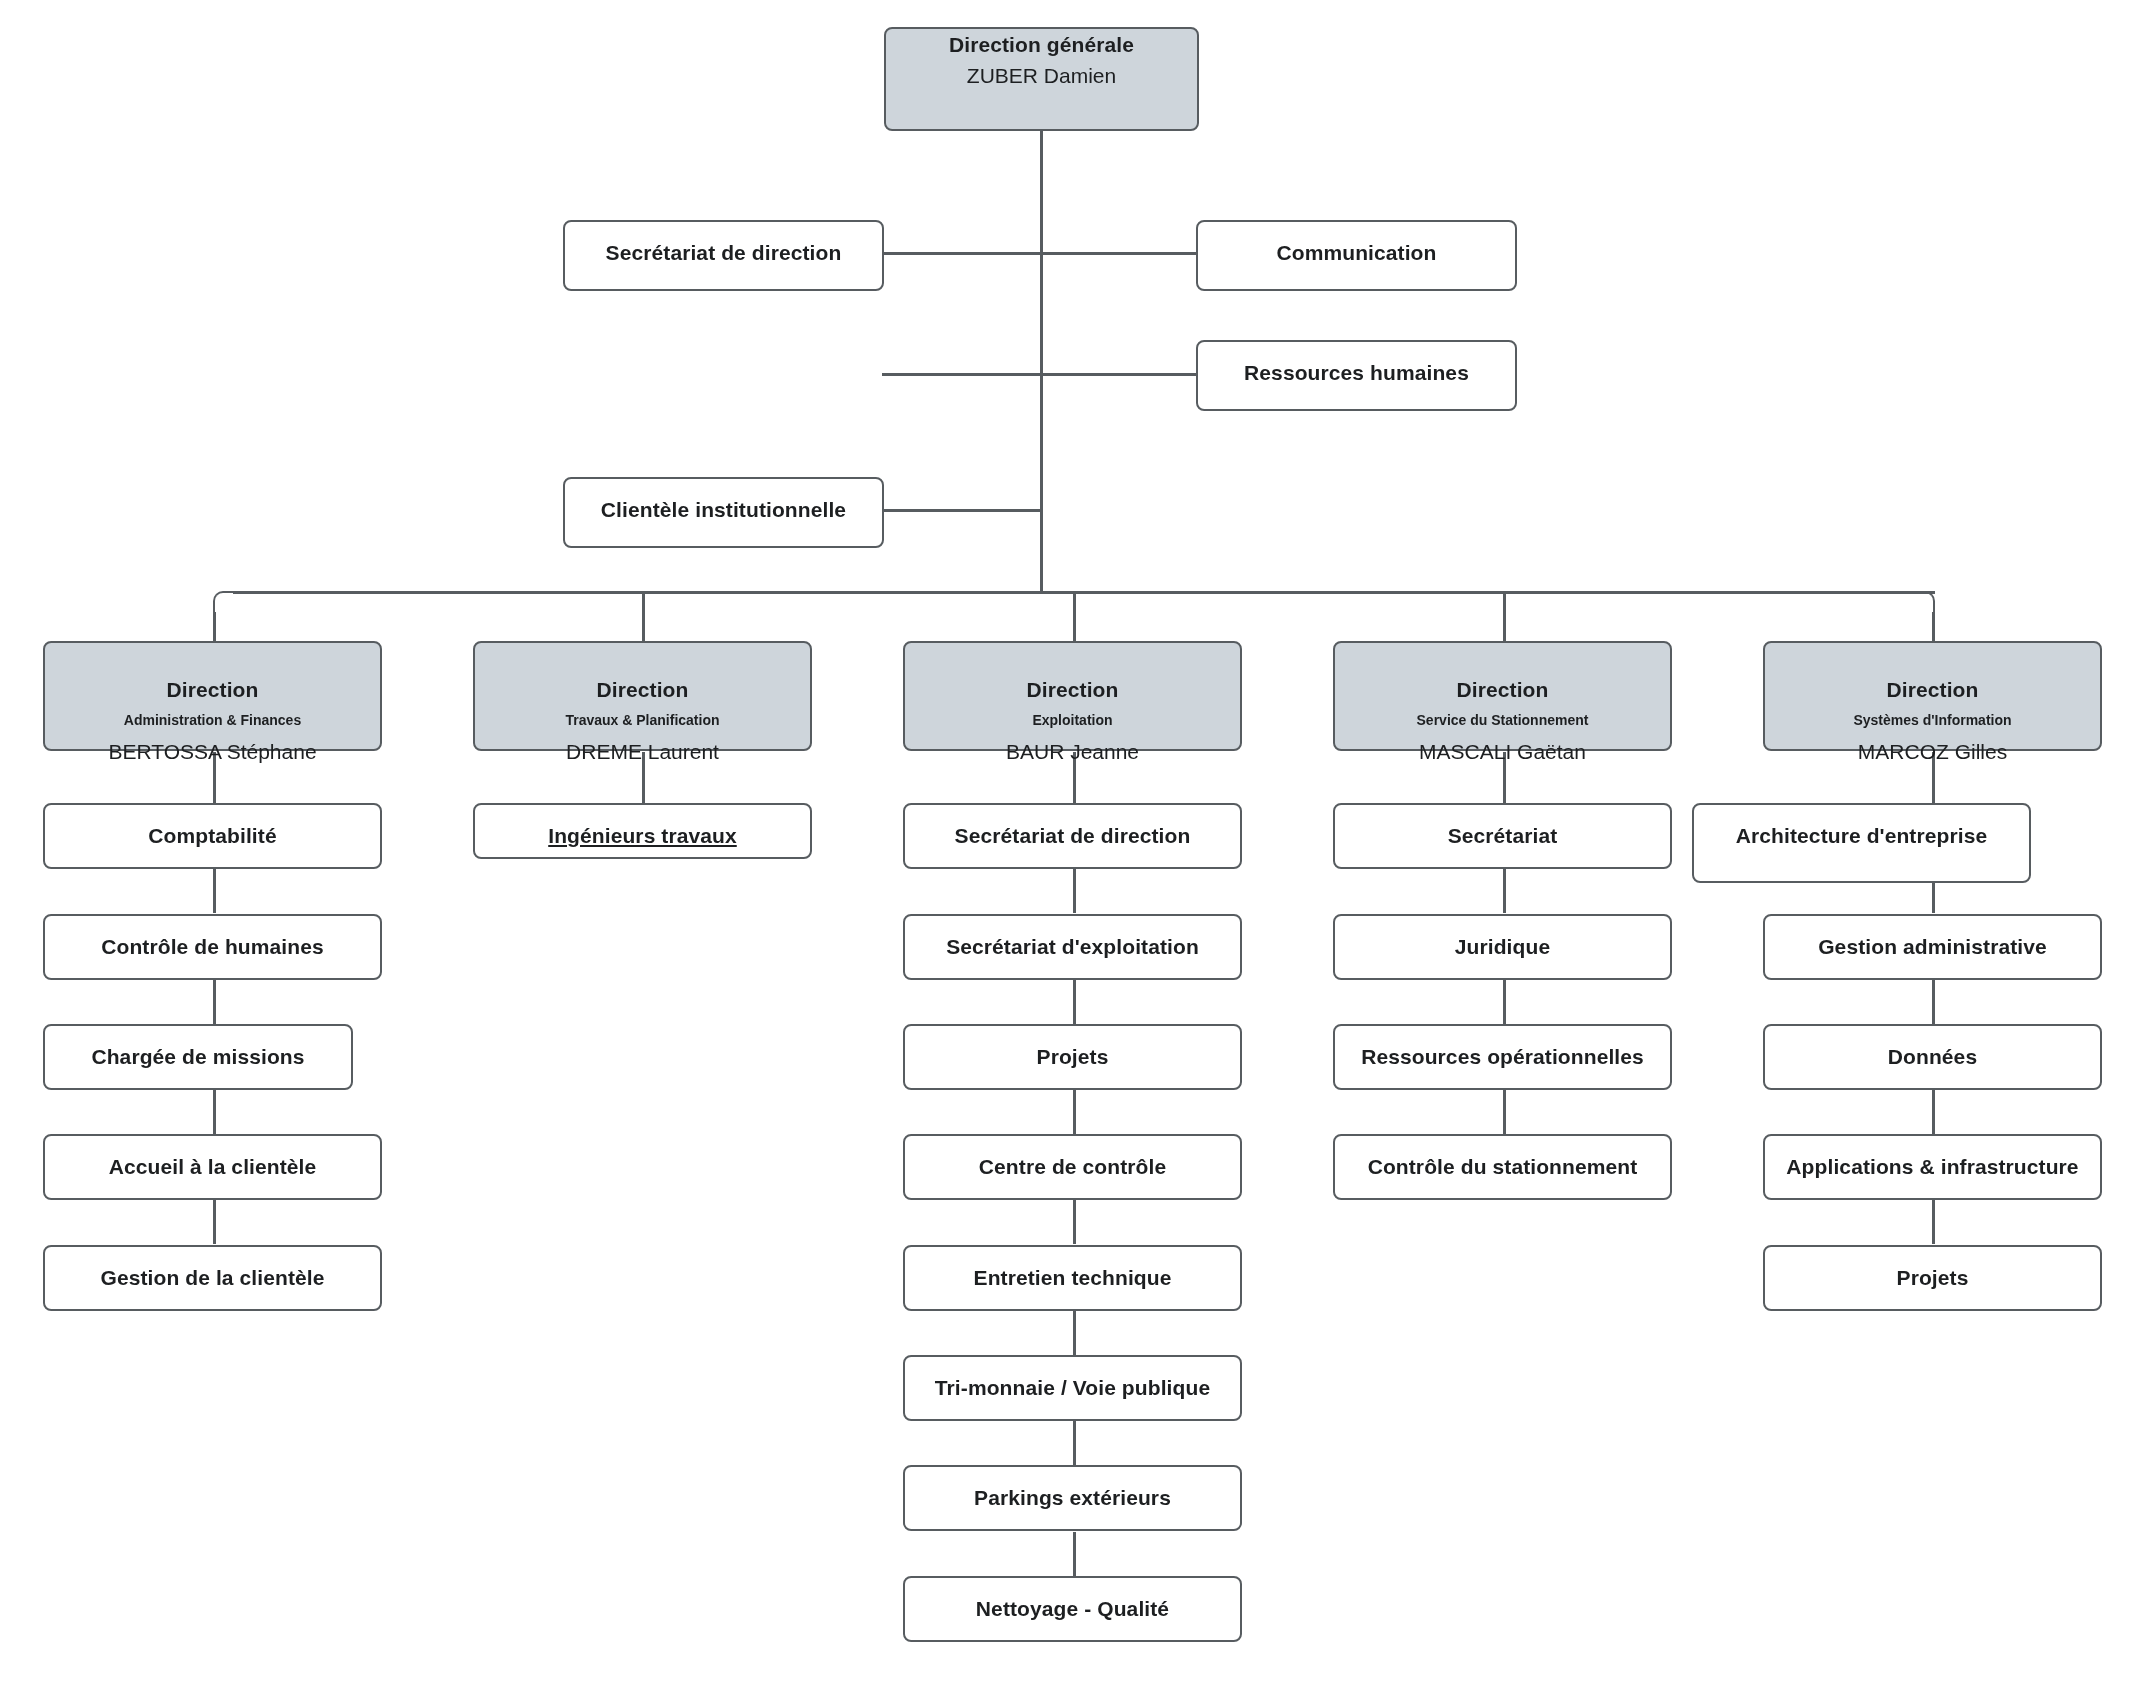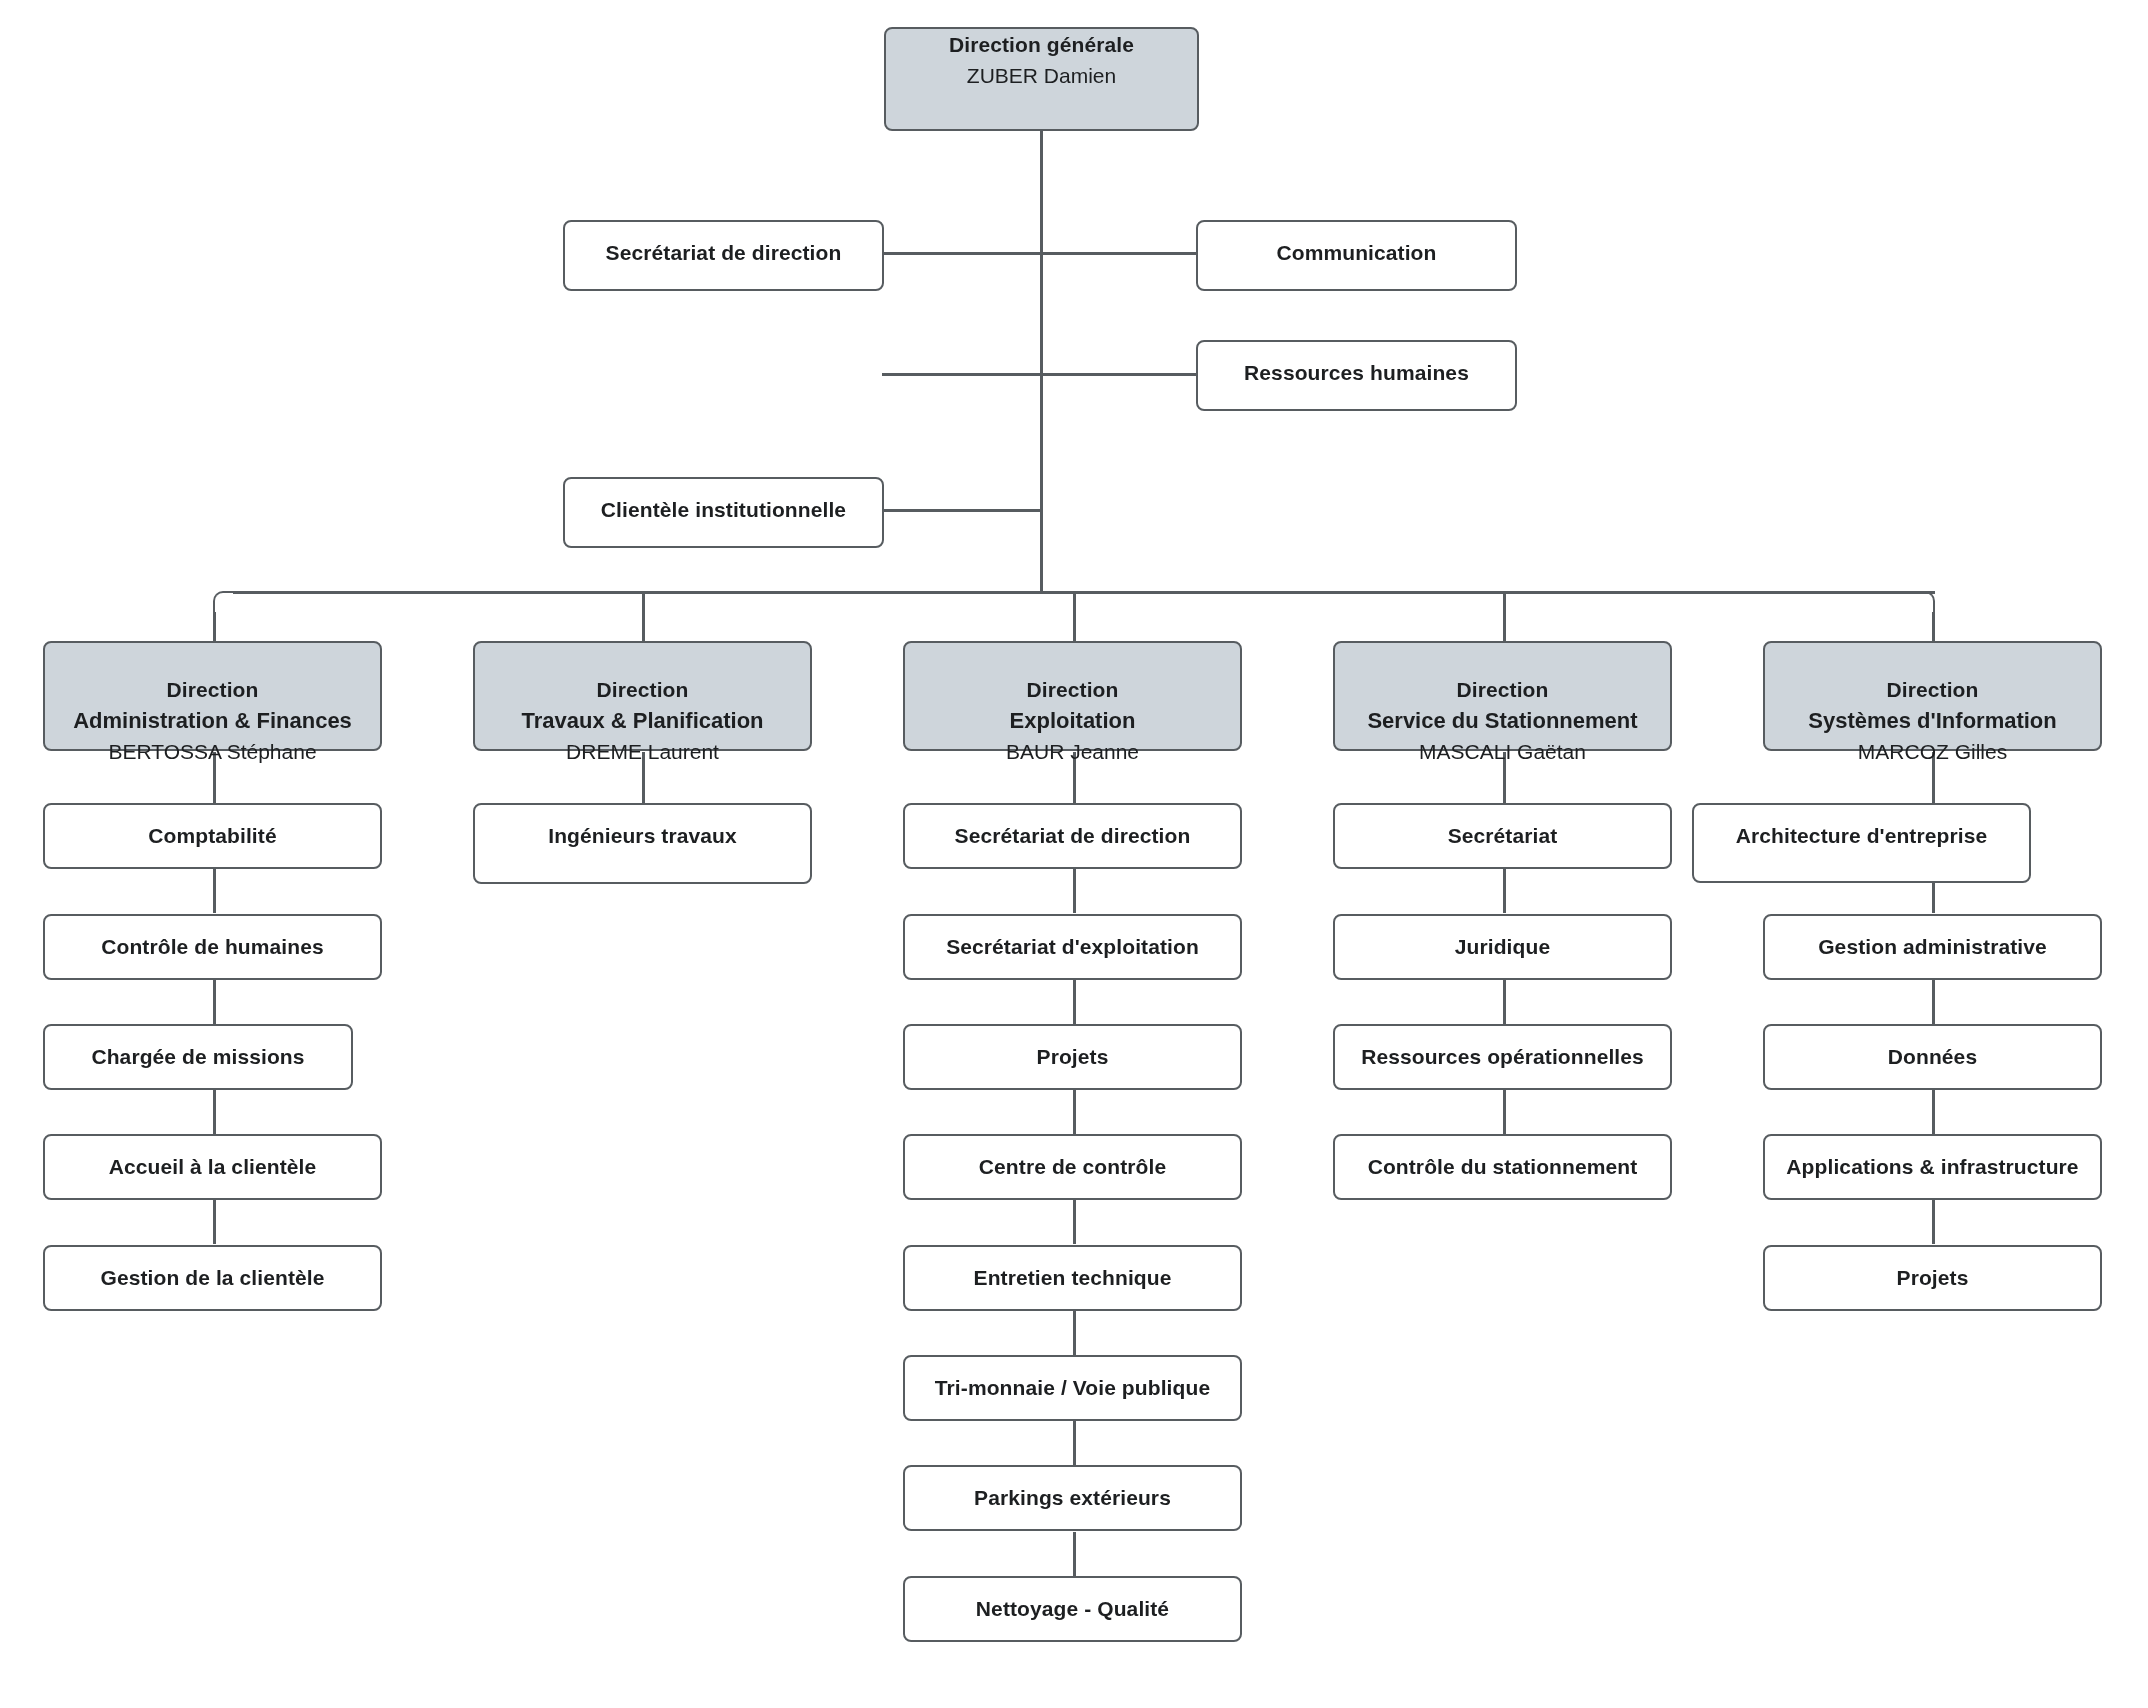--- a/index.html
+++ b/index.html
@@ -32,21 +32,21 @@
   .node .t-title {
     display: block;
     font-weight: bold;
     font-size: 21px;
     line-height: 31px;
     letter-spacing: 0.1px;
   }
   .node .t-sub {
     display: block;
     font-weight: bold;
-    font-size: 22px;
+    font-size: 14px;
     line-height: 31px;
   }
   .node .t-person {
     display: block;
     font-weight: normal;
     font-size: 21px;
     line-height: 31px;
   }
   .node.leaf {
     padding-top: 15.4px;
@@ -146,21 +146,21 @@
   <div class="node leaf" style="left:43px; top:1245px; width:339px; height:66px;">
     <span class="t-title">Gestion de la clientèle</span>
   </div>
 
   <div class="node gray dir" style="left:473px; top:641px; width:339px; height:110px;">
     <span class="t-title">Direction</span>
     <span class="t-sub">Travaux &amp; Planification</span>
     <span class="t-person">DREME Laurent</span>
   </div>
   <div class="edge v" style="left:642px; top:752px; height:52px;"></div>
-  <div class="node leaf" style="left:473px; top:803px; width:339px; height:81px;">
+  <div class="node leaf" style="left:473px; top:803px; width:339px; height:56px;text-decoration:underline;">
     <span class="t-title">Ingénieurs travaux</span>
   </div>
 
   <div class="node gray dir" style="left:903px; top:641px; width:339px; height:110px;">
     <span class="t-title">Direction</span>
     <span class="t-sub">Exploitation</span>
     <span class="t-person">BAUR Jeanne</span>
   </div>
   <div class="edge v" style="left:1073px; top:752px; height:52px;"></div>
   <div class="node leaf" style="left:903px; top:803px; width:339px; height:66px;">

